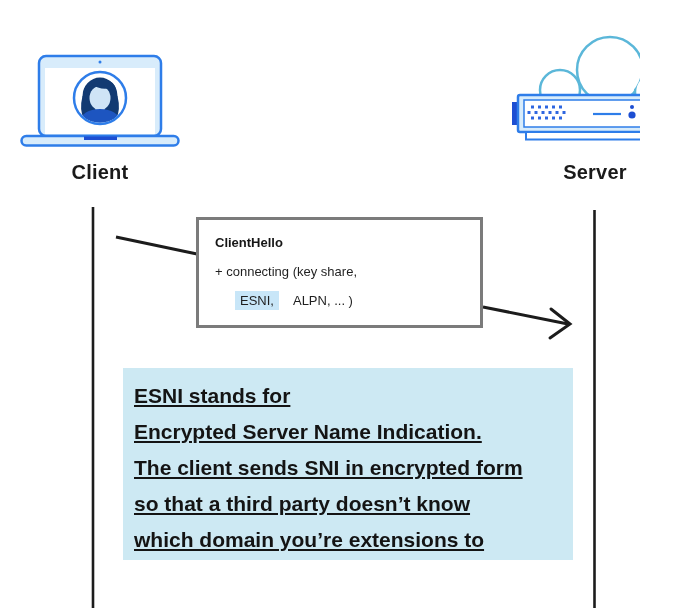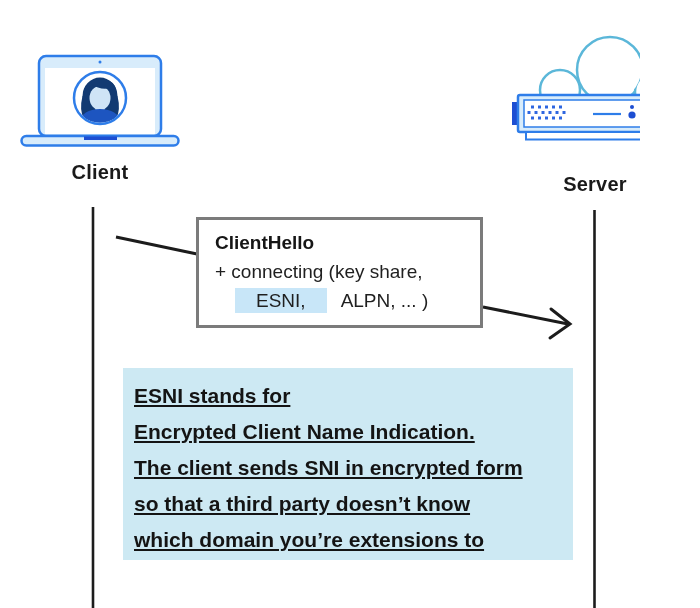--- a/index.html
+++ b/index.html
@@ -19,31 +19,31 @@
   *{margin:0;padding:0;box-sizing:border-box;}
   html,body{background:#ffffff;}
   body{font-family:"Liberation Sans","DejaVu Sans",sans-serif;color:var(--text_color);}
   .canvas{position:relative;width:640px;height:608px;background:#ffffff;overflow:hidden;}
 
   .overlay{position:absolute;left:0;top:0;width:700px;height:608px;pointer-events:none;}
 
   .actor-icon{position:absolute;}
   .actor-label{position:absolute;top:161px;font-size:20px;font-weight:bold;color:var(--text_color);text-align:center;letter-spacing:.2px;}
   .actor-label.client{left:20px;width:160px;}
-  .actor-label.server{left:505px;width:180px;margin-top:12px;}
+  .actor-label.server{left:505px;width:180px;}
 
   .msg-box{
     position:absolute;left:196px;top:217px;width:287px;height:111px;
     background:#ffffff;border:3px solid var(--box_border);
-    padding:8px 0 0 16px;font-size:19px;line-height:29px;color:#1f1f1f;
+    padding:8px 0 0 16px;font-size:13px;line-height:29px;color:#1f1f1f;
     white-space:nowrap;
   }
   .msg-title{font-weight:bold;color:#161616;}
   .msg-indent{margin-left:20px;}
-  .chip{background:var(--chip_bg);padding:2px 21px;}
+  .chip{background:var(--chip_bg);padding:2px 5px;}
   .after-chip{margin-left:14px;}
 
   .note-box{
     position:absolute;left:123px;top:368px;width:450px;height:192px;
     background:var(--note_bg);
     padding:10px 6px 0 11px;
     font-size:21px;font-weight:bold;line-height:36px;color:#141414;
     white-space:nowrap;
     text-decoration:underline;
   }
@@ -140,19 +140,19 @@
   <div class="msg-box">
     <div class="msg-title">ClientHello</div>
     <div class="msg-line">+ connecting (key share,</div>
     <div class="msg-line msg-indent">
       <span class="chip">ESNI,</span><span class="after-chip">ALPN, ... )</span>
     </div>
   </div>
 
   <div class="note-box">
     <div>ESNI stands for</div>
-    <div>Encrypted Client Name Indication.</div>
+    <div>Encrypted Server Name Indication.</div>
     <div>The client sends SNI in encrypted form</div>
     <div>so that a third party doesn’t know</div>
     <div>which domain you’re extensions to</div>
   </div>
 
 </div>
 
 </body></html>

